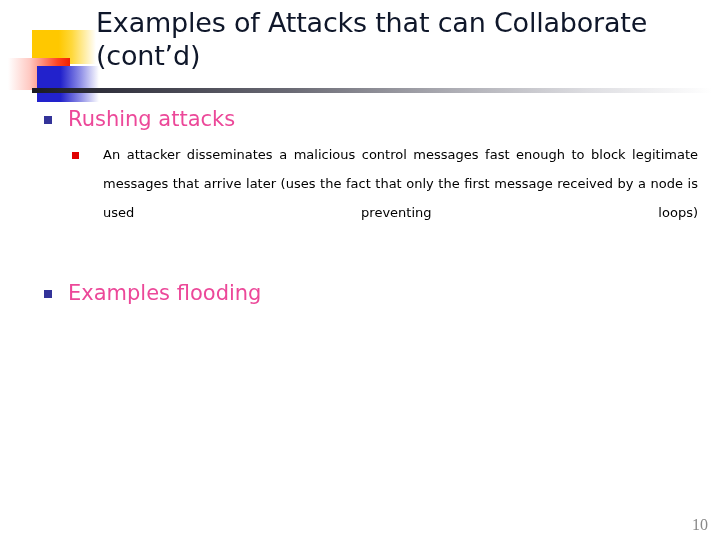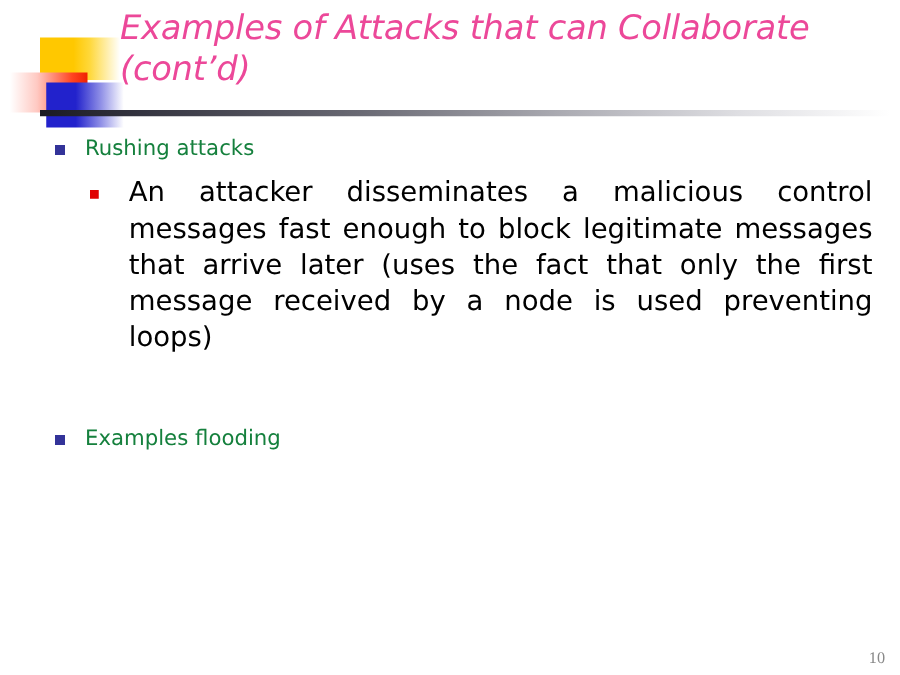--- a/index.html
+++ b/index.html
@@ -63,26 +63,25 @@
     height: 5px;
     background: linear-gradient(to right, #1A1A22 0%, #343440 12%, #6A6A74 38%, #ADADB4 62%, #DEDEE2 82%, #FFFFFF 100%);
   }
 
   
   .title {
     position: absolute;
     left: 96px;
     top: 6px;
     width: 604px;
-    color: #ec4899;
+    color: #0f172a;
     font-size: 27px;
     line-height: 33px;
     font-family: "DejaVu Sans", sans-serif;
     letter-spacing: -0.2px;
-    font-style: italic;
   }
 
   
   .body {
     position: absolute;
     left: 0;
     top: 104px;
     width: 720px;
   }
 
@@ -93,62 +92,62 @@
   }
   .lvl1 .mark {
     position: absolute;
     left: 44px;
     top: 12px;
     width: 8px;
     height: 8px;
     background: #333399;
   }
   .lvl1 .txt {
-    font-size: 17px;
+    font-size: 21px;
     line-height: 30px;
-    color: #15803d;
+    color: #ec4899;
     font-family: "DejaVu Sans", sans-serif;
   }
 
   .lvl2 {
     position: relative;
     padding-left: 103px;
     padding-right: 22px;
     margin-top: 6px;
   }
   .lvl2 .mark {
     position: absolute;
     left: 72px;
     top: 12px;
     width: 7px;
     height: 7px;
     background: #E00000;
   }
   .lvl2 .txt {
-    font-size: 22px;
+    font-size: 13px;
     line-height: 29px;
     color: #000000;
     text-align: justify;
     font-family: "DejaVu Sans", sans-serif;
   }
   .lvl2 .txt::after {
     content: "";
     display: inline-block;
     width: 100%;
   }
 
   .gap-1 { height: 22px; }
 
   
   .pagenum {
     position: absolute;
     right: 12px;
     bottom: 6px;
     font-family: "Liberation Serif", serif;
-    font-size: 13px;
+    font-size: 16px;
     color: #888888;
   }
 </style>
 </head>
 <body>
 
 <div class="slide">
 
   <div class="deco">
     <div class="deco-yellow"></div>

